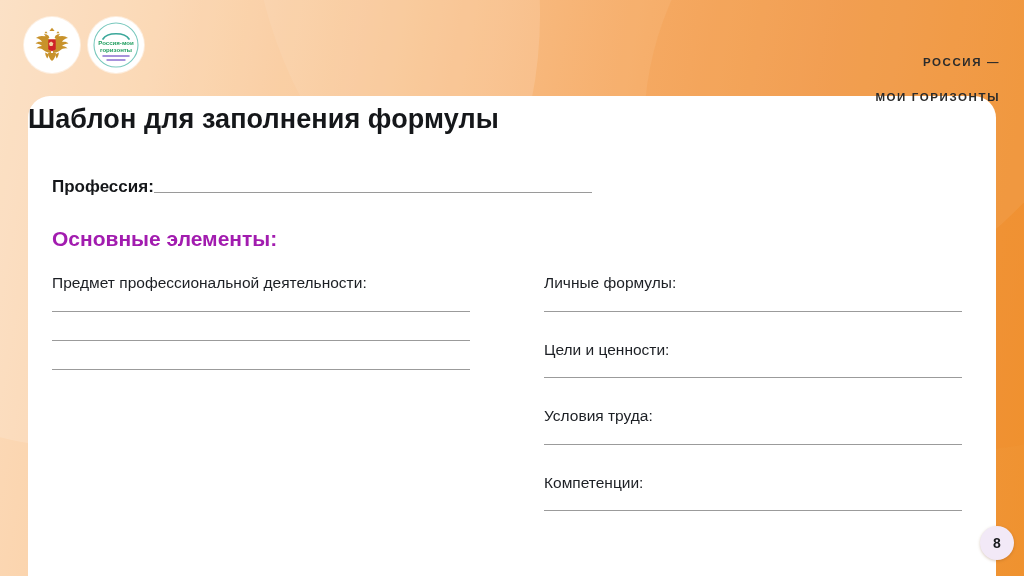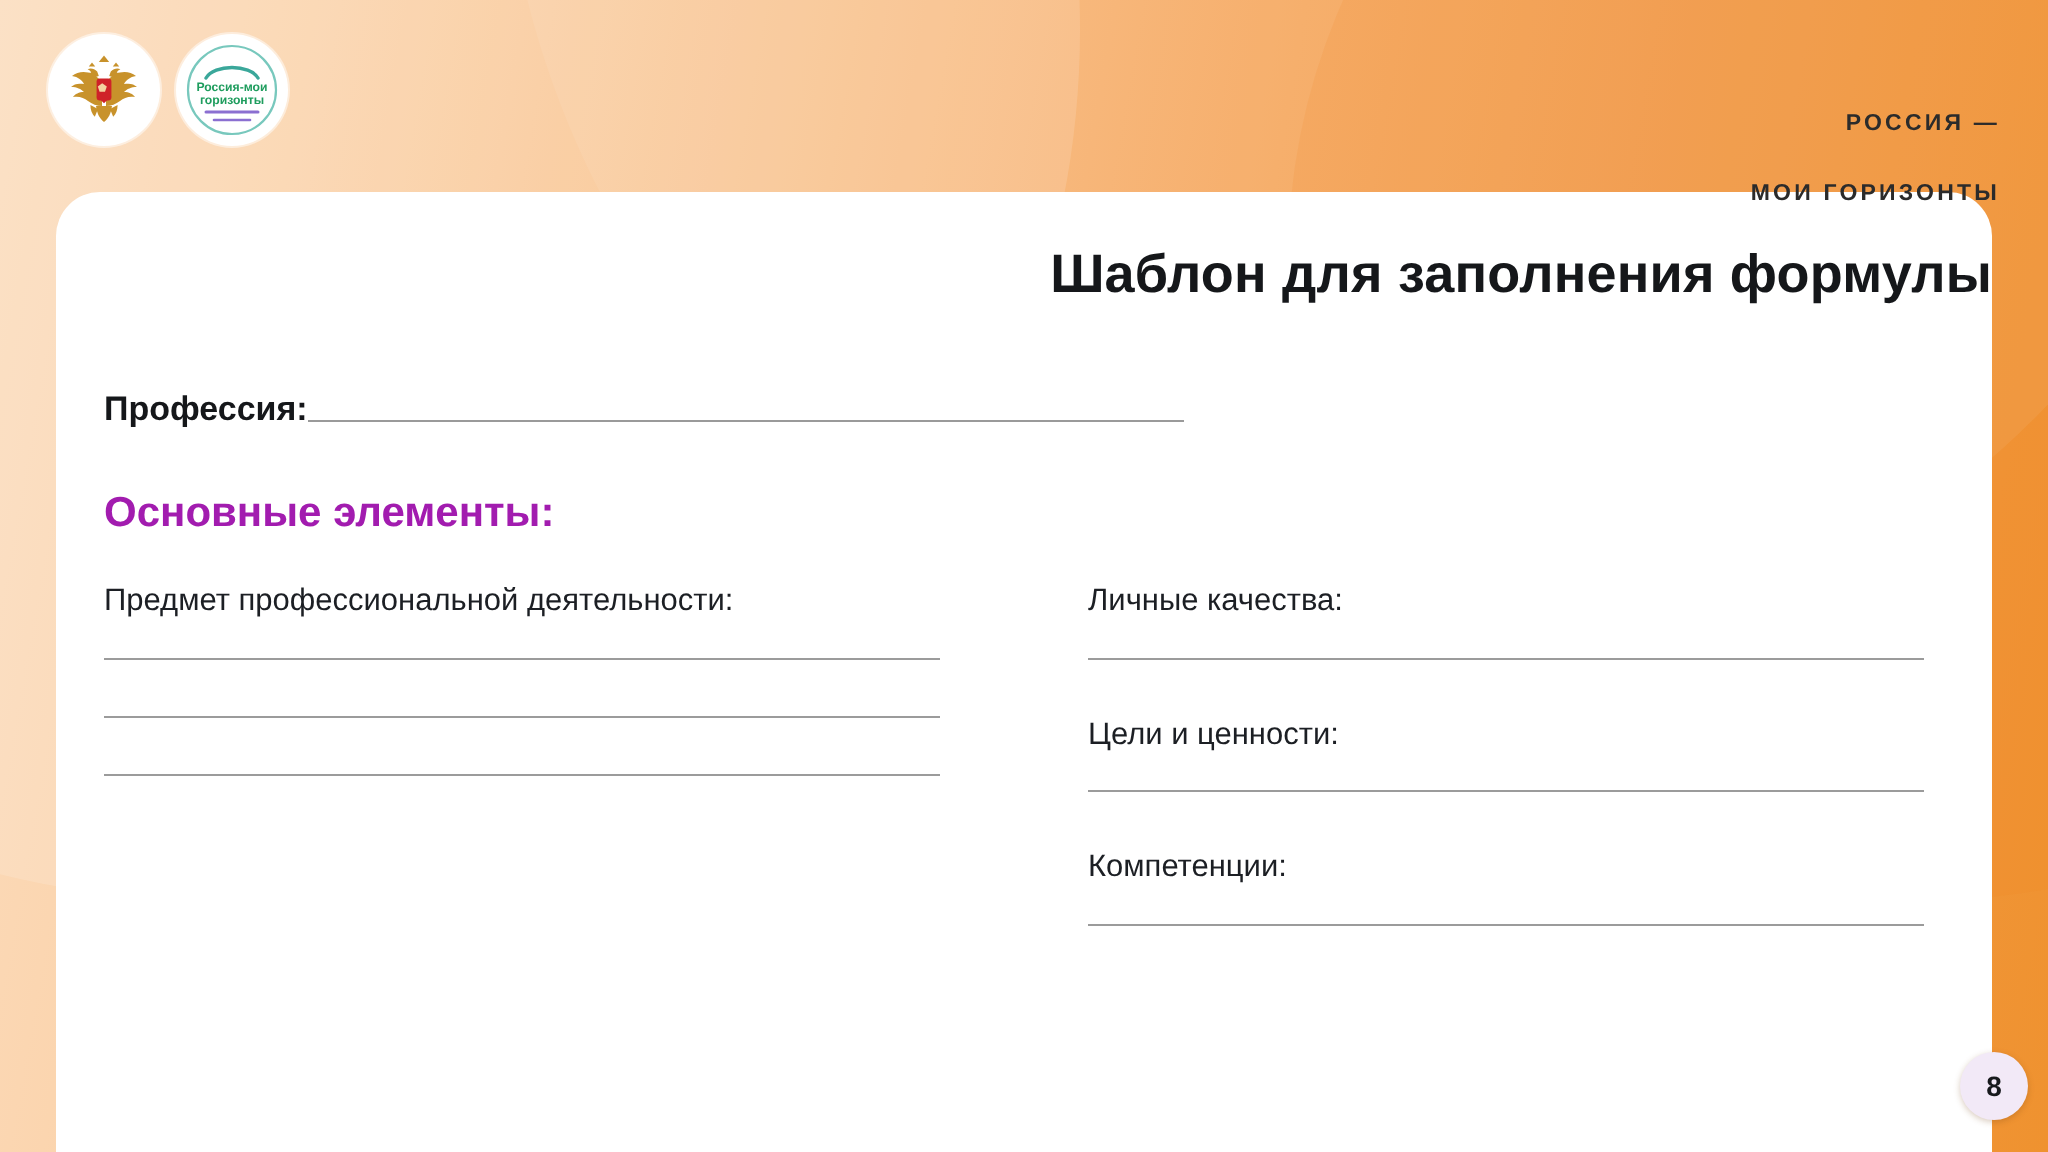--- a/index.html
+++ b/index.html
@@ -116,22 +116,22 @@
     width: 968px;
     height: 500px;
     background: #ffffff;
     border-radius: 22px 22px 0 0;
     z-index: 3;
     overflow: hidden;
   }
 
   .card-title {
     margin: 0;
-    padding-top: 26px;
-    text-align: right;
+    padding-top: 8px;
+    text-align: left;
     font-size: 27px;
     font-weight: 700;
     color: #15171a;
     letter-spacing: 0.1px;
   }
 
   
   .profession-row {
     display: flex;
     align-items: flex-end;
@@ -290,29 +290,33 @@
 
         <div class="field tall">
           <div class="field-rule"></div>
         </div>
 
       </div>
 
       <div class="field-col">
 
         <div class="field">
-          <div class="field-label">Личные качества:</div>
+          <div class="field-label">Личные формулы:</div>
           <div class="field-rule"></div>
         </div>
 
         <div class="field">
           <div class="field-label">Цели и ценности:</div>
           <div class="field-rule"></div>
         </div>
 
+        <div class="field">
+          <div class="field-label">Условия труда:</div>
+          <div class="field-rule"></div>
+        </div>
 
         <div class="field">
           <div class="field-label">Компетенции:</div>
           <div class="field-rule"></div>
         </div>
 
       </div>
 
     </div>
 

